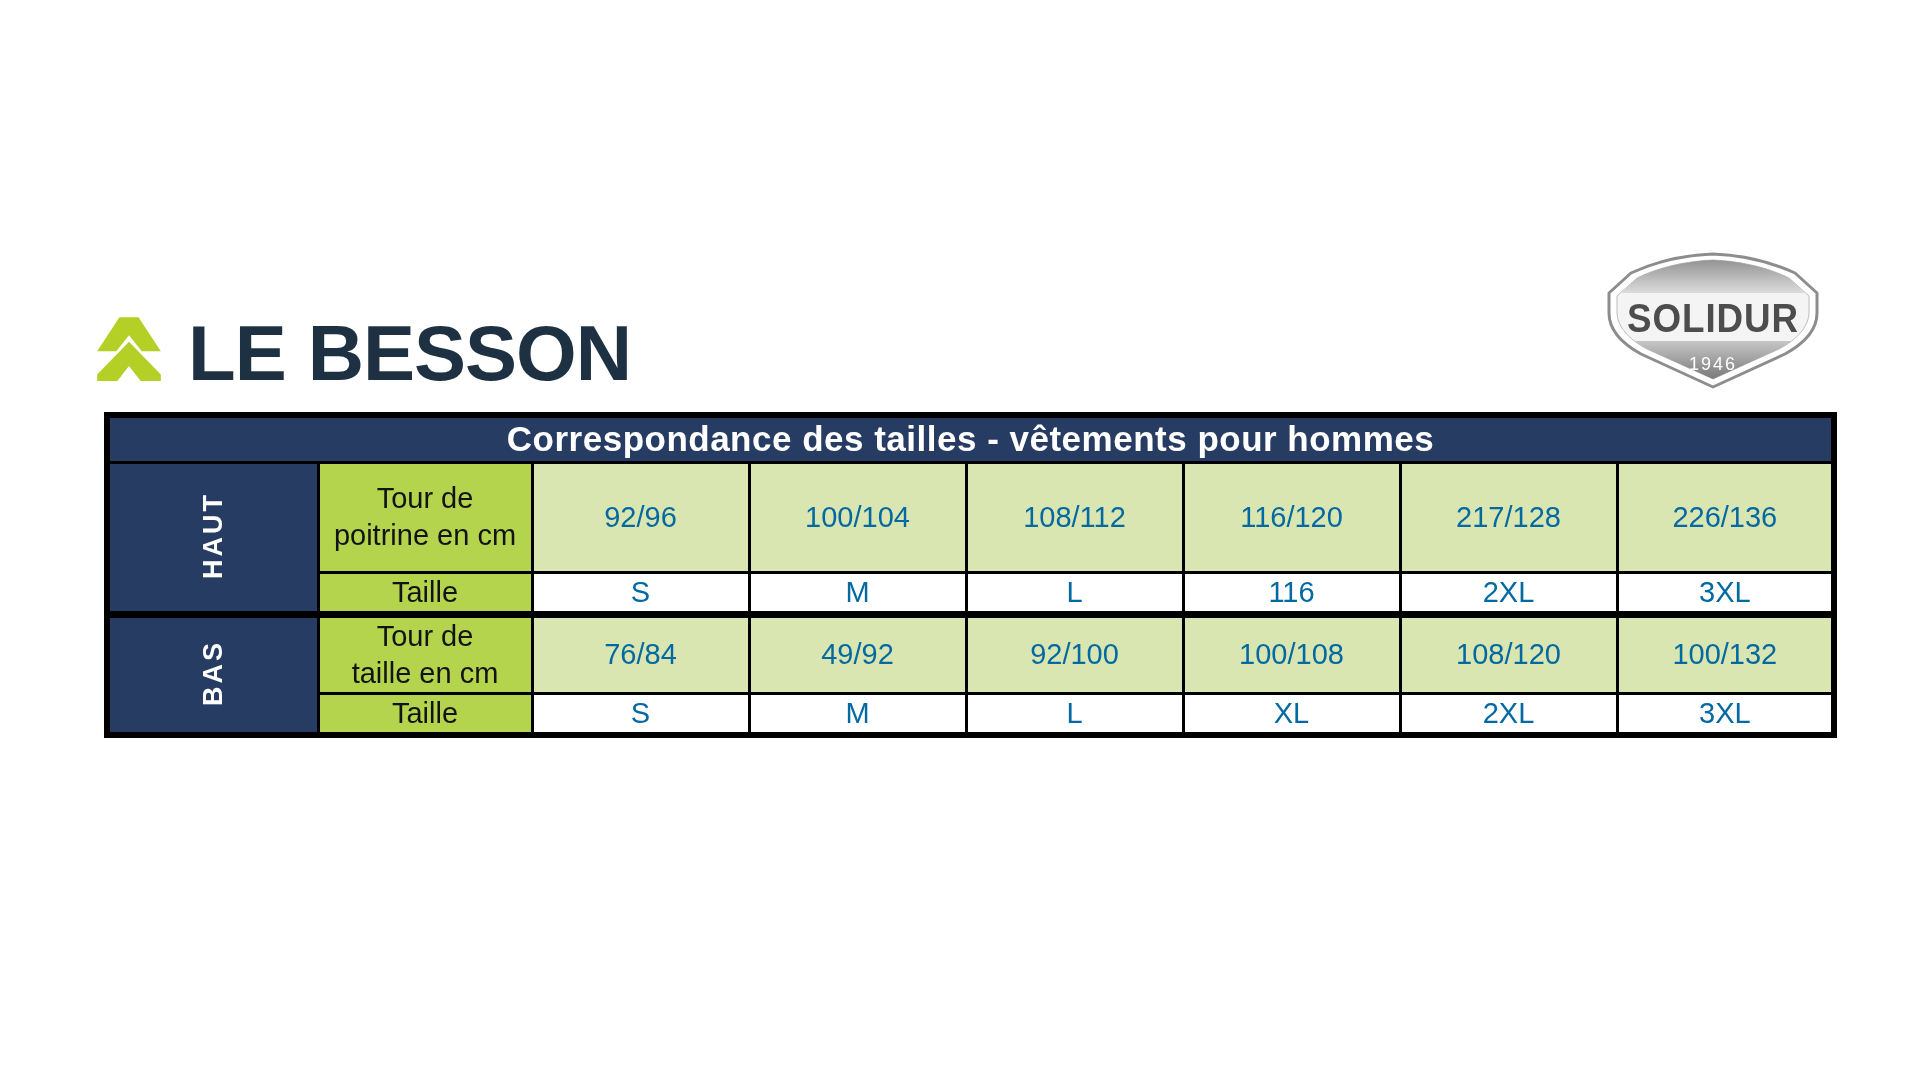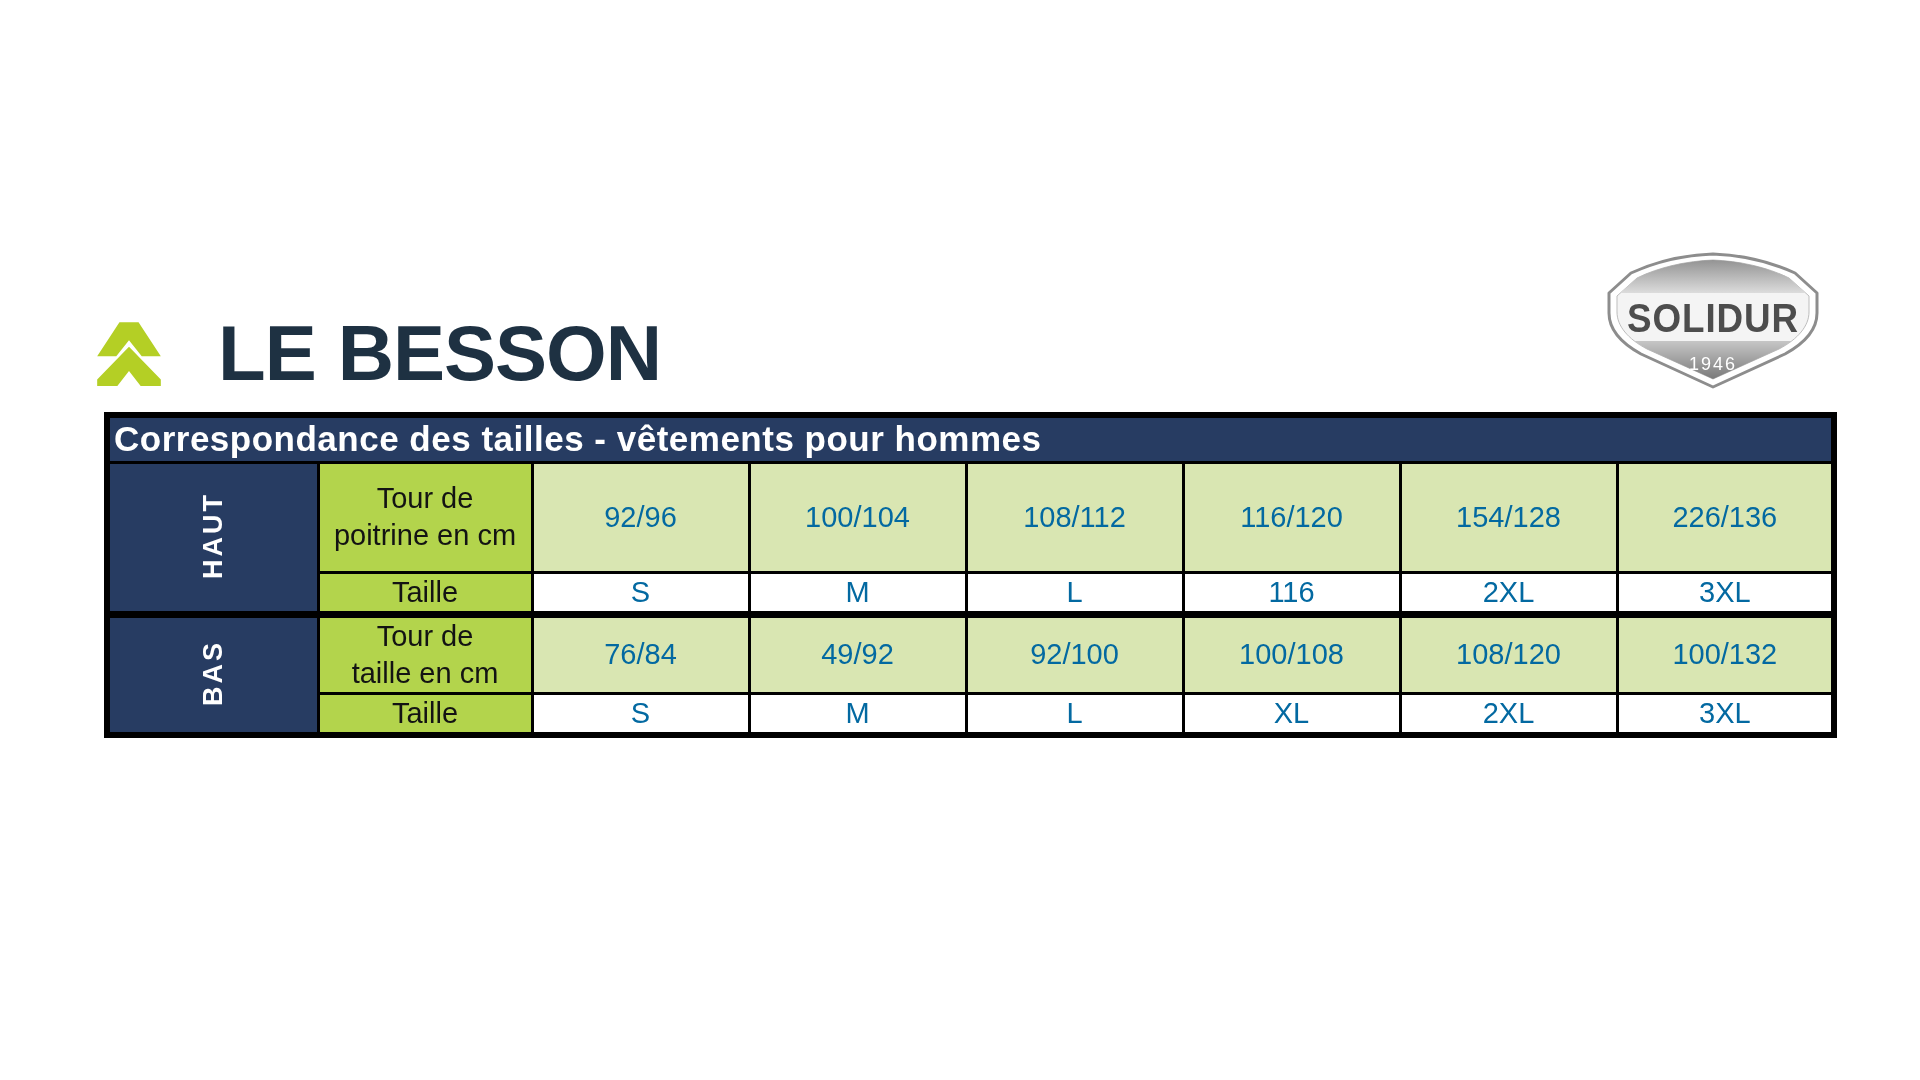--- a/index.html
+++ b/index.html
@@ -12,22 +12,21 @@
     font-family: "Liberation Sans", sans-serif;
     overflow: hidden;
   }
 
   
   .logo {
     position: absolute;
     left: 94px;
     top: 314px;
     display: flex;
-    align-items: center;
-    gap: 30px;
+    align-items: flex-start;
   }
   .logo-mark { width: 70px; height: 68px; margin-right: 24px; flex: 0 0 auto; }
   .logo-text {
     font-size: 78px;
     font-weight: 700;
     color: #1e3142;
     line-height: 1;
     letter-spacing: -1px;
     white-space: nowrap;
   }
@@ -44,21 +43,21 @@
     width: 1728px;
     border-collapse: collapse;
     table-layout: fixed;
     border: 6px solid #000000;
   }
   table.size-table td { border: 3px solid #000000; padding: 0 4px; }
 
   .title-cell {
     background: #273c62;
     color: #ffffff;
-    text-align: left;
+    text-align: center;
     vertical-align: middle;
     font-size: 35px;
     font-weight: 700;
     letter-spacing: 0.5px;
     height: 47px;
     margin-top: 44px;
   }
   .side-cell {
     background: #273c62;
     text-align: center;
@@ -158,21 +157,21 @@
           <span>HAUT</span>
         </td>
         <td class="label-cell">
           <span>Tour de</span>
           <span>poitrine en cm</span>
         </td>
         <td class="value-cell bg-lightgreen">92/96</td>
         <td class="value-cell bg-lightgreen">100/104</td>
         <td class="value-cell bg-lightgreen">108/112</td>
         <td class="value-cell bg-lightgreen">116/120</td>
-        <td class="value-cell bg-lightgreen">154/128</td>
+        <td class="value-cell bg-lightgreen">217/128</td>
         <td class="value-cell bg-lightgreen">226/136</td>
       </tr>
       <tr class="row-taille">
         <td class="label-cell">
           <span>Taille</span>
         </td>
         <td class="value-cell bg-white">S</td>
         <td class="value-cell bg-white">M</td>
         <td class="value-cell bg-white">L</td>
         <td class="value-cell bg-white">116</td>

